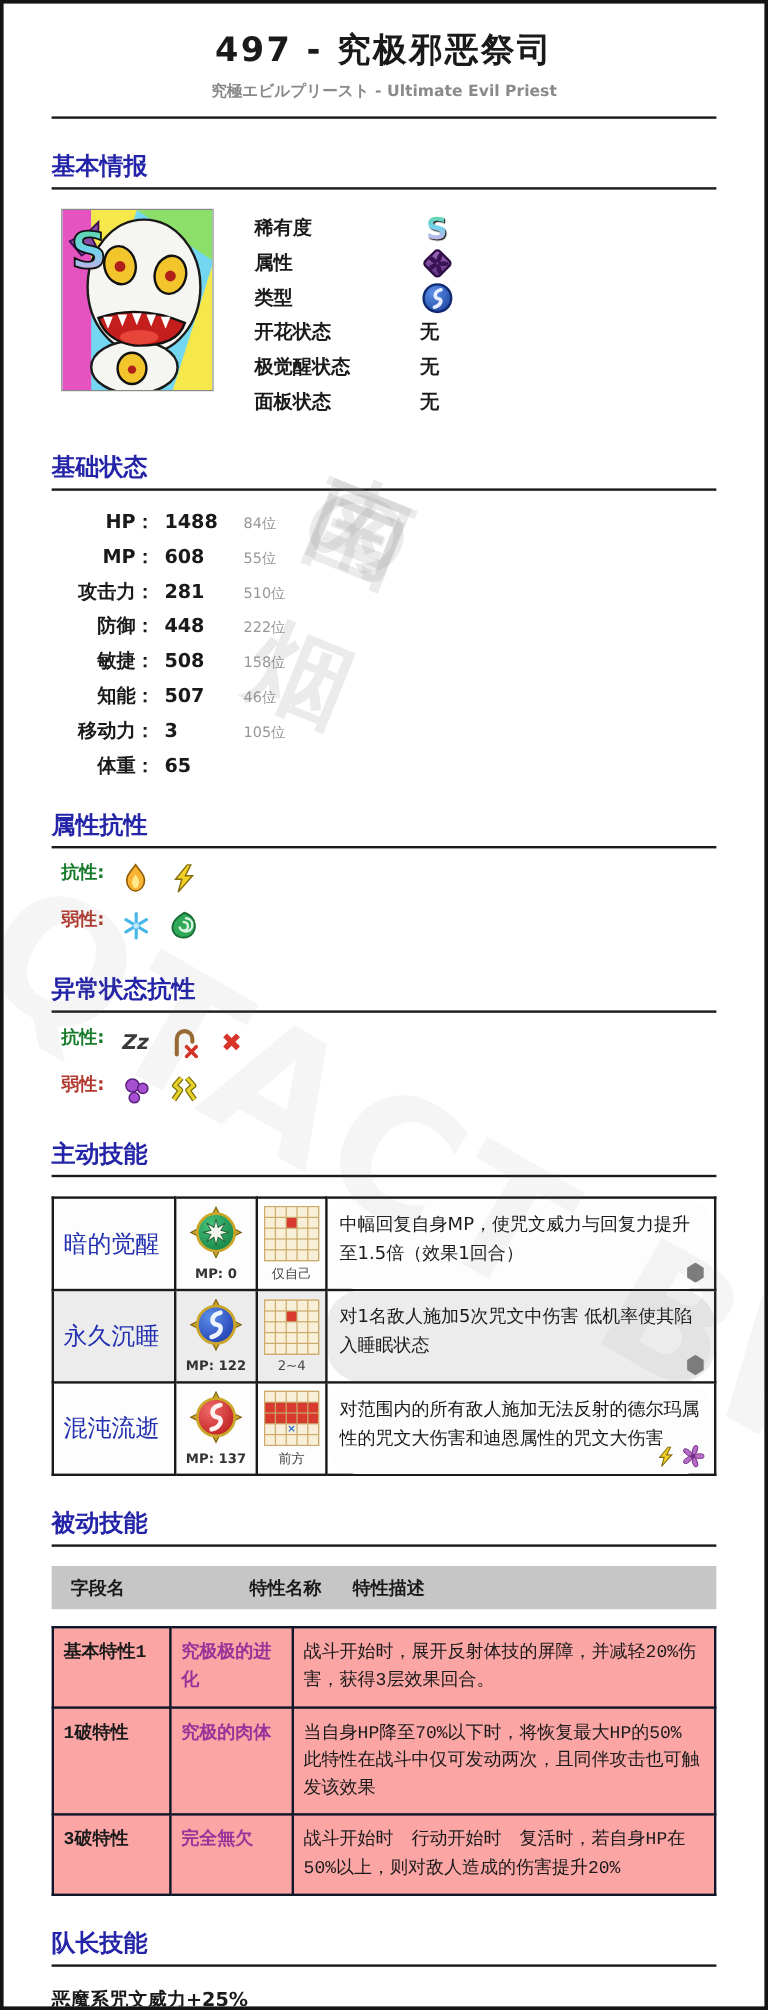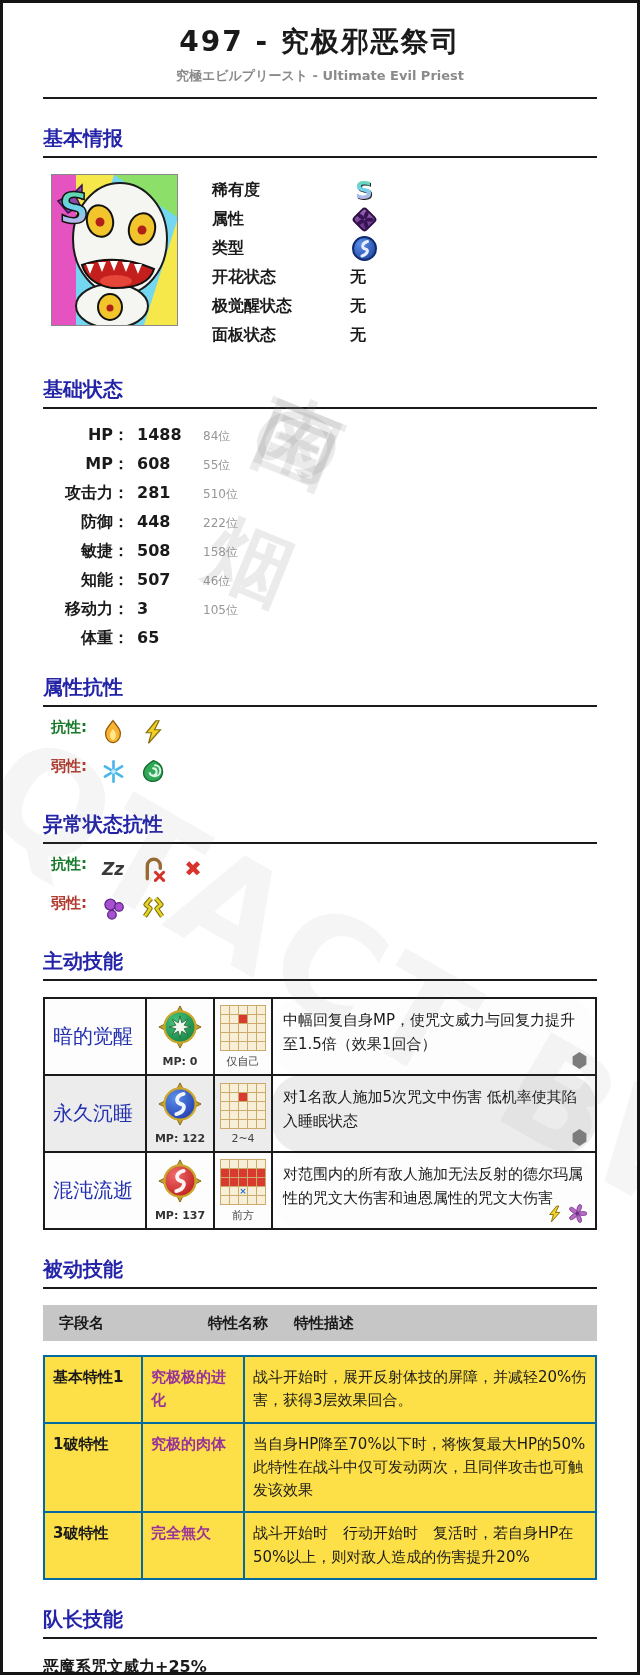--- a/index.html
+++ b/index.html
@@ -64,21 +64,21 @@
   .rg i{background:#f8efd8;display:block;font-style:normal;}
   .rg i.r{background:#d93a30;}
   .rg i.x{color:#2a6fd0;font-size:9px;line-height:8px;text-align:center;font-weight:bold;}
   .rg i.x::after{content:'×';}
 
   
   .pass-head{display:flex;background:#c6c6c6;height:36px;align-items:center;font-weight:bold;font-size:15px;margin-top:16px;padding-left:16px;}
   .ph1{width:110px;}
   .ph2{width:86px;padding-left:39px;}
   table.passive{border-collapse:collapse;width:100%;margin-top:14px;}
-  table.passive td{border:2px solid #0369a1;background:#fde047;vertical-align:top;padding:9px 8px;font-size:15px;line-height:1.55;}
+  table.passive td{border:2px solid #0f172a;background:#fca5a5;vertical-align:top;padding:9px 8px;font-size:15px;line-height:1.55;font-family:Liberation Mono, monospace;}
   td.pa-field{width:80px;font-weight:bold;}
   td.pa-name{width:84px;color:#993399;font-weight:bold;}
 
   .leader-desc{margin-top:18px;font-size:16px;font-weight:600;}
 
   
   .equip{display:flex;margin-top:16px;align-items:flex-start;}
   .eq-icon{width:48px;height:48px;border:1px solid #777;flex:0 0 auto;}
   .eq-text{margin-left:14px;padding-top:2px;}
   .eq-name{font-size:17px;font-weight:bold;}

